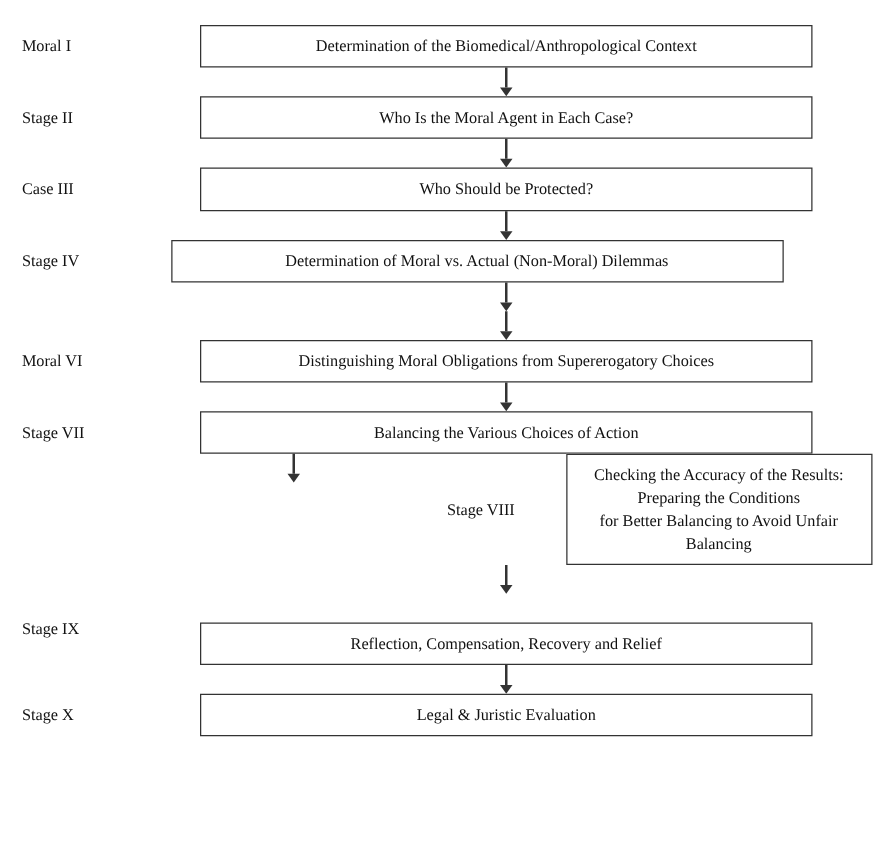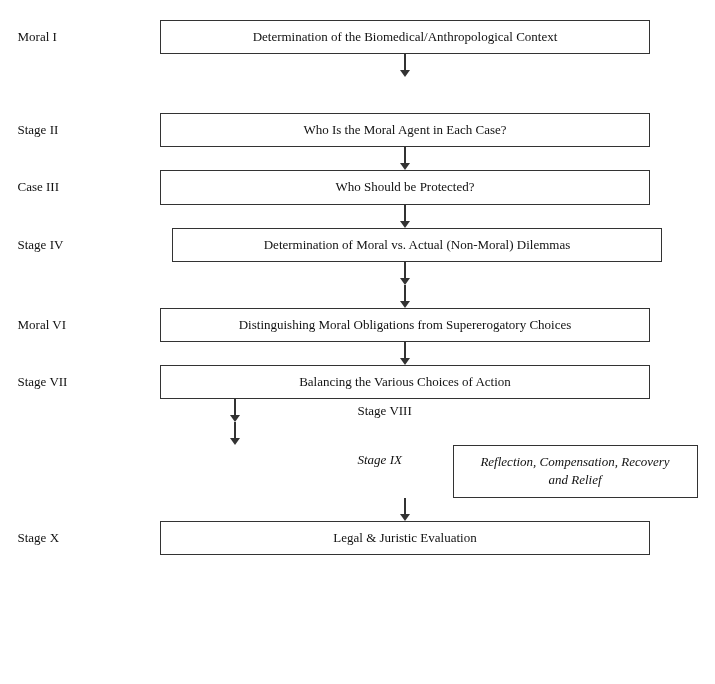--- a/index.html
+++ b/index.html
@@ -28,21 +28,21 @@
 
 <div class="diagram-container">
 <div style="display: flex; flex-direction: column; width: 100%;">
       <div style="display: flex; align-items: center; width: 100%;">
         <div style="width: 95px; min-width: 95px; text-align: left; font-size: 13px; font-family: &quot;Times New Roman&quot;, Times, serif; padding-right: 8px; flex-shrink: 0;">Moral I</div>
         <div style="flex: 1 1 0%; display: flex; justify-content: center;">
           <div style="border: 1px solid rgb(51, 51, 51); padding: 7px 18px; text-align: center; background: rgb(255, 255, 255); font-size: 13px; line-height: 1.4; font-family: &quot;Times New Roman&quot;, Times, serif; width: 100%; max-width: 490px;">Determination of the Biomedical/Anthropological Context</div>
         </div>
       </div>
     </div>
-    <div style="display: flex; flex-direction: column; width: 100%; gap: 36px;">
+    <div style="display: flex; flex-direction: column; width: 100%;">
       <div style="display: flex; width: 100%; align-items: flex-start;">
         <div style="width: 95px; min-width: 95px; flex-shrink: 0;"></div>
         <div style="flex: 1 1 0%; display: flex; flex-direction: column; align-items: center;">
           <div style="width: 1.5px; height: 16px; background: rgb(51, 51, 51);"></div>
           <div style="width: 0px; height: 0px; border-left: 5px solid transparent; border-right: 5px solid transparent; border-top: 7px solid rgb(51, 51, 51);"></div>
         </div>
       </div>
       <div style="display: flex; align-items: center; width: 100%;">
         <div style="width: 95px; min-width: 95px; text-align: left; font-size: 13px; font-family: &quot;Times New Roman&quot;, Times, serif; padding-right: 8px; flex-shrink: 0;">Stage II</div>
         <div style="flex: 1 1 0%; display: flex; justify-content: center;">
@@ -68,21 +68,21 @@
     <div style="display: flex; flex-direction: column; width: 100%;">
       <div style="display: flex; width: 100%; align-items: flex-start;">
         <div style="width: 95px; min-width: 95px; flex-shrink: 0;"></div>
         <div style="flex: 1 1 0%; display: flex; flex-direction: column; align-items: center;">
           <div style="width: 1.5px; height: 16px; background: rgb(51, 51, 51);"></div>
           <div style="width: 0px; height: 0px; border-left: 5px solid transparent; border-right: 5px solid transparent; border-top: 7px solid rgb(51, 51, 51);"></div>
         </div>
       </div>
       <div style="display: flex; align-items: center; width: 100%; gap: 24px;">
         <div style="width: 95px; min-width: 95px; text-align: left; font-size: 13px; font-family: &quot;Times New Roman&quot;, Times, serif; padding-right: 8px; flex-shrink: 0;">Stage IV</div>
-        <div style="flex: 1 1 0%; display: flex; justify-content: center;">
+        <div style="flex: 1 1 0%; display: flex; justify-content: flex-start;">
           <div style="border: 1px solid rgb(51, 51, 51); padding: 7px 18px; text-align: center; background: rgb(255, 255, 255); font-size: 13px; line-height: 1.4; font-family: &quot;Times New Roman&quot;, Times, serif; width: 100%; max-width: 490px;">Determination of Moral vs. Actual (Non-Moral) Dilemmas</div>
         </div>
       </div>
     </div>
     <div style="display: flex; flex-direction: column; width: 100%;">
       <div style="display: flex; width: 100%; align-items: flex-start;">
         <div style="width: 95px; min-width: 95px; flex-shrink: 0;"></div>
         <div style="flex: 1 1 0%; display: flex; flex-direction: column; align-items: center;">
           <div style="width: 1.5px; height: 16px; background: rgb(51, 51, 51);"></div>
           <div style="width: 0px; height: 0px; border-left: 5px solid transparent; border-right: 5px solid transparent; border-top: 7px solid rgb(51, 51, 51);"></div>
@@ -122,23 +122,26 @@
     <div style="display: flex; flex-direction: row; width: 100%;">
       <div style="display: flex; width: 100%; align-items: flex-start;">
         <div style="width: 95px; min-width: 95px; flex-shrink: 0;"></div>
         <div style="flex: 1 1 0%; display: flex; flex-direction: column; align-items: center;">
           <div style="width: 1.5px; height: 16px; background: rgb(51, 51, 51);"></div>
           <div style="width: 0px; height: 0px; border-left: 5px solid transparent; border-right: 5px solid transparent; border-top: 7px solid rgb(51, 51, 51);"></div>
         </div>
       </div>
       <div style="display: flex; align-items: center; width: 100%;">
         <div style="width: 95px; min-width: 95px; text-align: left; font-size: 13px; font-family: &quot;Times New Roman&quot;, Times, serif; padding-right: 8px; flex-shrink: 0;">Stage VIII</div>
+        <div style="flex: 1 1 0%; display: flex; justify-content: center;">
+          <div style="border: 1px solid rgb(51, 51, 51); padding: 7px 18px; text-align: center; background: rgb(255, 255, 255); font-size: 13px; line-height: 1.4; font-family: &quot;Times New Roman&quot;, Times, serif; width: 100%; max-width: 490px;">Checking the Accuracy of the Results: Preparing the Conditions<br>for Better Balancing to Avoid Unfair Balancing</div>
+        </div>
       </div>
     </div>
-    <div style="display: flex; flex-direction: row; width: 100%; font-style: italic;">
+    <div style="display: flex; flex-direction: column; width: 100%;">
       <div style="display: flex; width: 100%; align-items: flex-start;">
         <div style="width: 95px; min-width: 95px; flex-shrink: 0;"></div>
         <div style="flex: 1 1 0%; display: flex; flex-direction: column; align-items: center;">
           <div style="width: 1.5px; height: 16px; background: rgb(51, 51, 51);"></div>
           <div style="width: 0px; height: 0px; border-left: 5px solid transparent; border-right: 5px solid transparent; border-top: 7px solid rgb(51, 51, 51);"></div>
         </div>
       </div>
       <div style="display: flex; align-items: center; width: 100%;">
         <div style="width: 95px; min-width: 95px; text-align: left; font-size: 13px; font-family: &quot;Times New Roman&quot;, Times, serif; padding-right: 8px; flex-shrink: 0;">Stage IX</div>
         <div style="flex: 1 1 0%; display: flex; justify-content: center; margin-top: 23px;">

